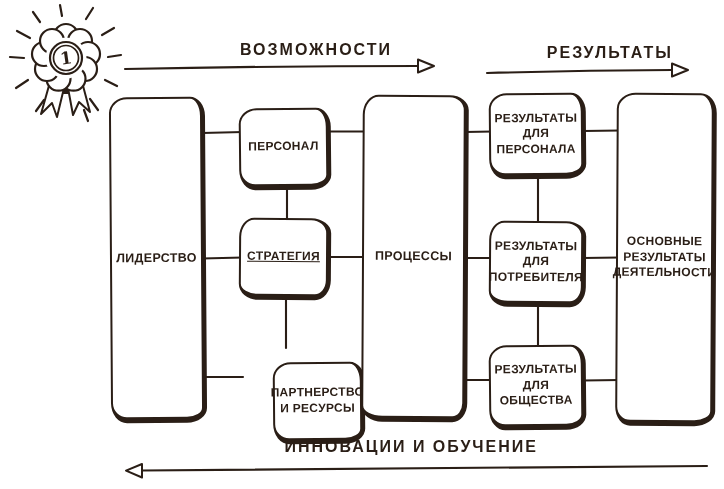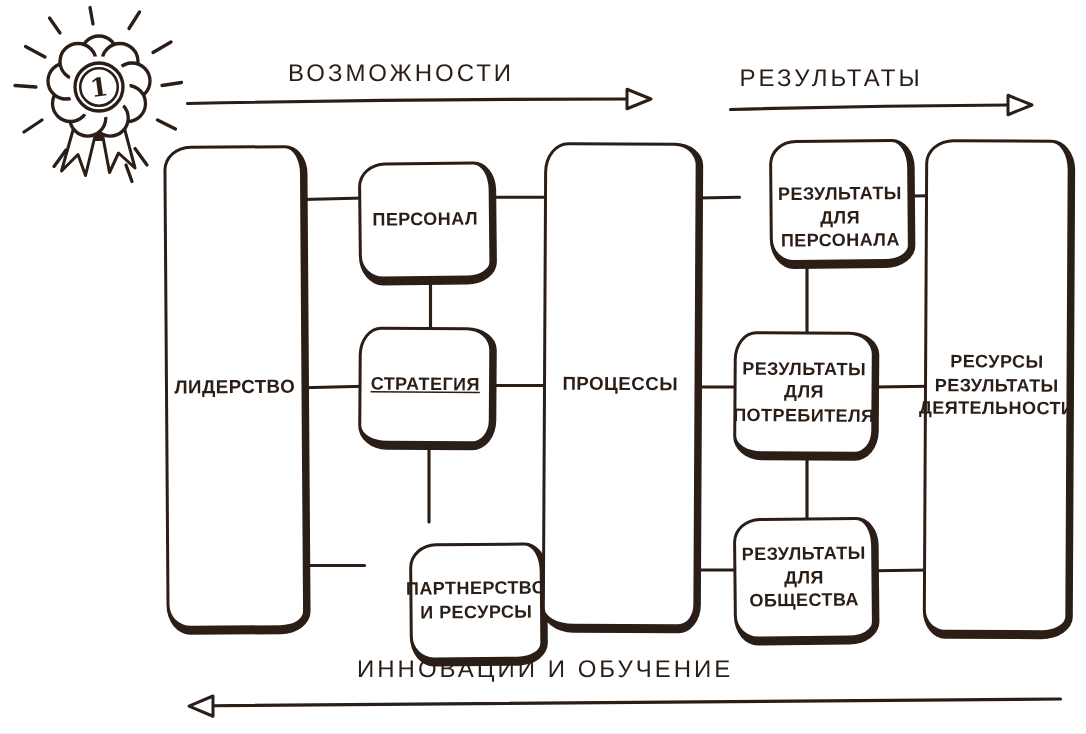--- a/index.html
+++ b/index.html
@@ -15,22 +15,22 @@
     display:flex; align-items:center; justify-content:center; text-align:center;
     background:#fff; color:var(--ink);
     border:2.5px solid var(--ink);
     border-right-width:5px; border-bottom-width:6px;
     border-radius:18px 15px 20px 16px / 16px 19px 15px 20px;
     font-size:12px; line-height:1.3; letter-spacing:0.3px; font-weight:bold;
     padding:4px 5px;
   }
   .box.tall { font-size:12.5px; }
   .arrow-label {
-    position:absolute; z-index:2; text-align:left; color:var(--ink);
-    font-size:16px; font-weight:normal; letter-spacing:2px; white-space:nowrap;
+    position:absolute; z-index:2; text-align:right; color:var(--ink);
+    font-size:16px; font-weight:bold; letter-spacing:2px; white-space:nowrap;
   }
   svg .ink-line { stroke:var(--ink); stroke-width:2.1; fill:none; stroke-linecap:round; }
   svg .ink-thin { stroke:var(--ink); stroke-width:1.7; fill:none; stroke-linecap:round; }
   svg .head { stroke:var(--ink); stroke-width:2; fill:#fff; stroke-linejoin:round; }
   svg .petal { stroke:var(--ink); stroke-width:2.2; fill:#fff; }
   svg .ribbon { stroke:var(--ink); stroke-width:2; fill:#fff; stroke-linejoin:round; }
   svg .spark { stroke:var(--ink); stroke-width:2.2; stroke-linecap:round; }
 </style>
 </head>
 <body>
@@ -135,29 +135,29 @@
   </div>
 
   <div class="box" style="left:239px; top:362px; width:92px; height:82px; transform:rotate(-0.5deg);margin-left:34px;">
     <span>ПАРТНЕРСТВО И РЕСУРСЫ</span>
   </div>
 
   <div class="box tall" style="left:362px; top:95px; width:106px; height:327px; transform:rotate(0.3deg); border-radius:16px 19px 15px 21px / 20px 15px 19px 16px;">
     <span>ПРОЦЕССЫ</span>
   </div>
 
-  <div class="box" style="left:513px; top:93px; width:97px; height:86px; transform:rotate(-0.5deg);align-items:flex-end;">
+  <div class="box" style="left:489px; top:93px; width:97px; height:86px; transform:rotate(-0.5deg);">
     <span>РЕЗУЛЬТАТЫ ДЛЯ ПЕРСОНАЛА</span>
   </div>
 
   <div class="box" style="left:489px; top:221px; width:97px; height:86px; transform:rotate(0.4deg); border-radius:15px 20px 16px 19px / 19px 15px 20px 16px;">
     <span>РЕЗУЛЬТАТЫ ДЛЯ ПОТРЕБИТЕЛЯ</span>
   </div>
 
   <div class="box" style="left:489px; top:345px; width:97px; height:85px; transform:rotate(-0.6deg);">
     <span>РЕЗУЛЬТАТЫ ДЛЯ ОБЩЕСТВА</span>
   </div>
 
   <div class="box tall" style="left:616px; top:93px; width:100px; height:333px; transform:rotate(0.3deg); border-radius:19px 16px 21px 15px / 16px 20px 15px 19px; font-size:12px;">
-    <span>РЕСУРСЫ РЕЗУЛЬТАТЫ ДЕЯТЕЛЬНОСТИ</span>
+    <span>ОСНОВНЫЕ РЕЗУЛЬТАТЫ ДЕЯТЕЛЬНОСТИ</span>
   </div>
 
 </div>
 
 </body></html>

